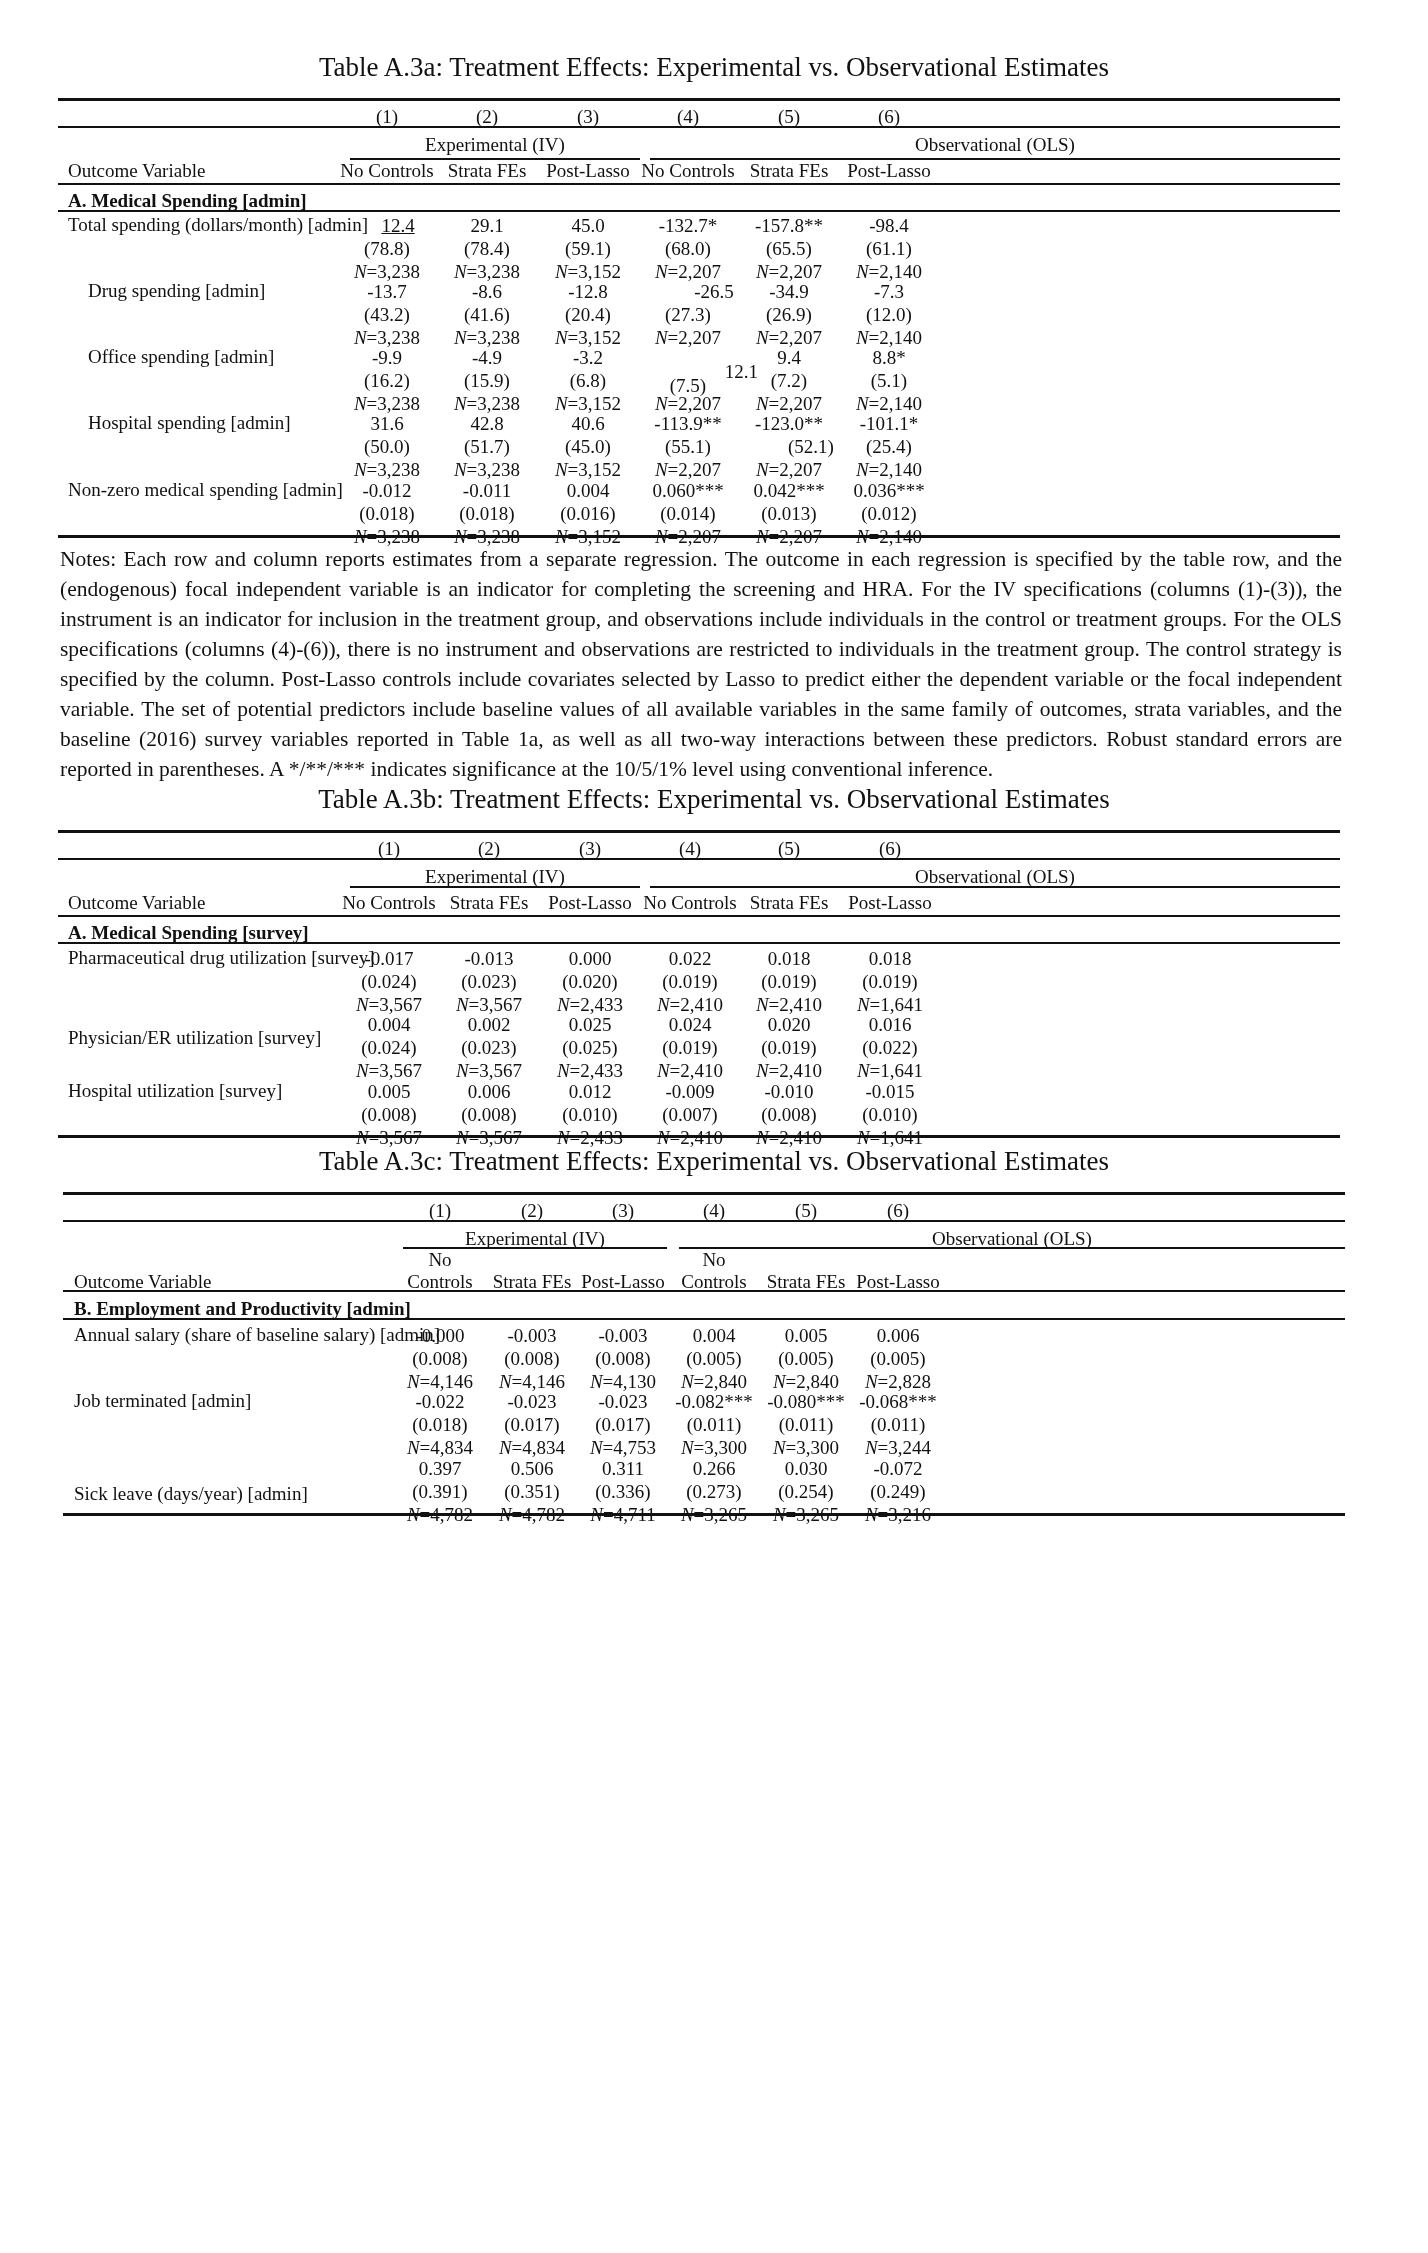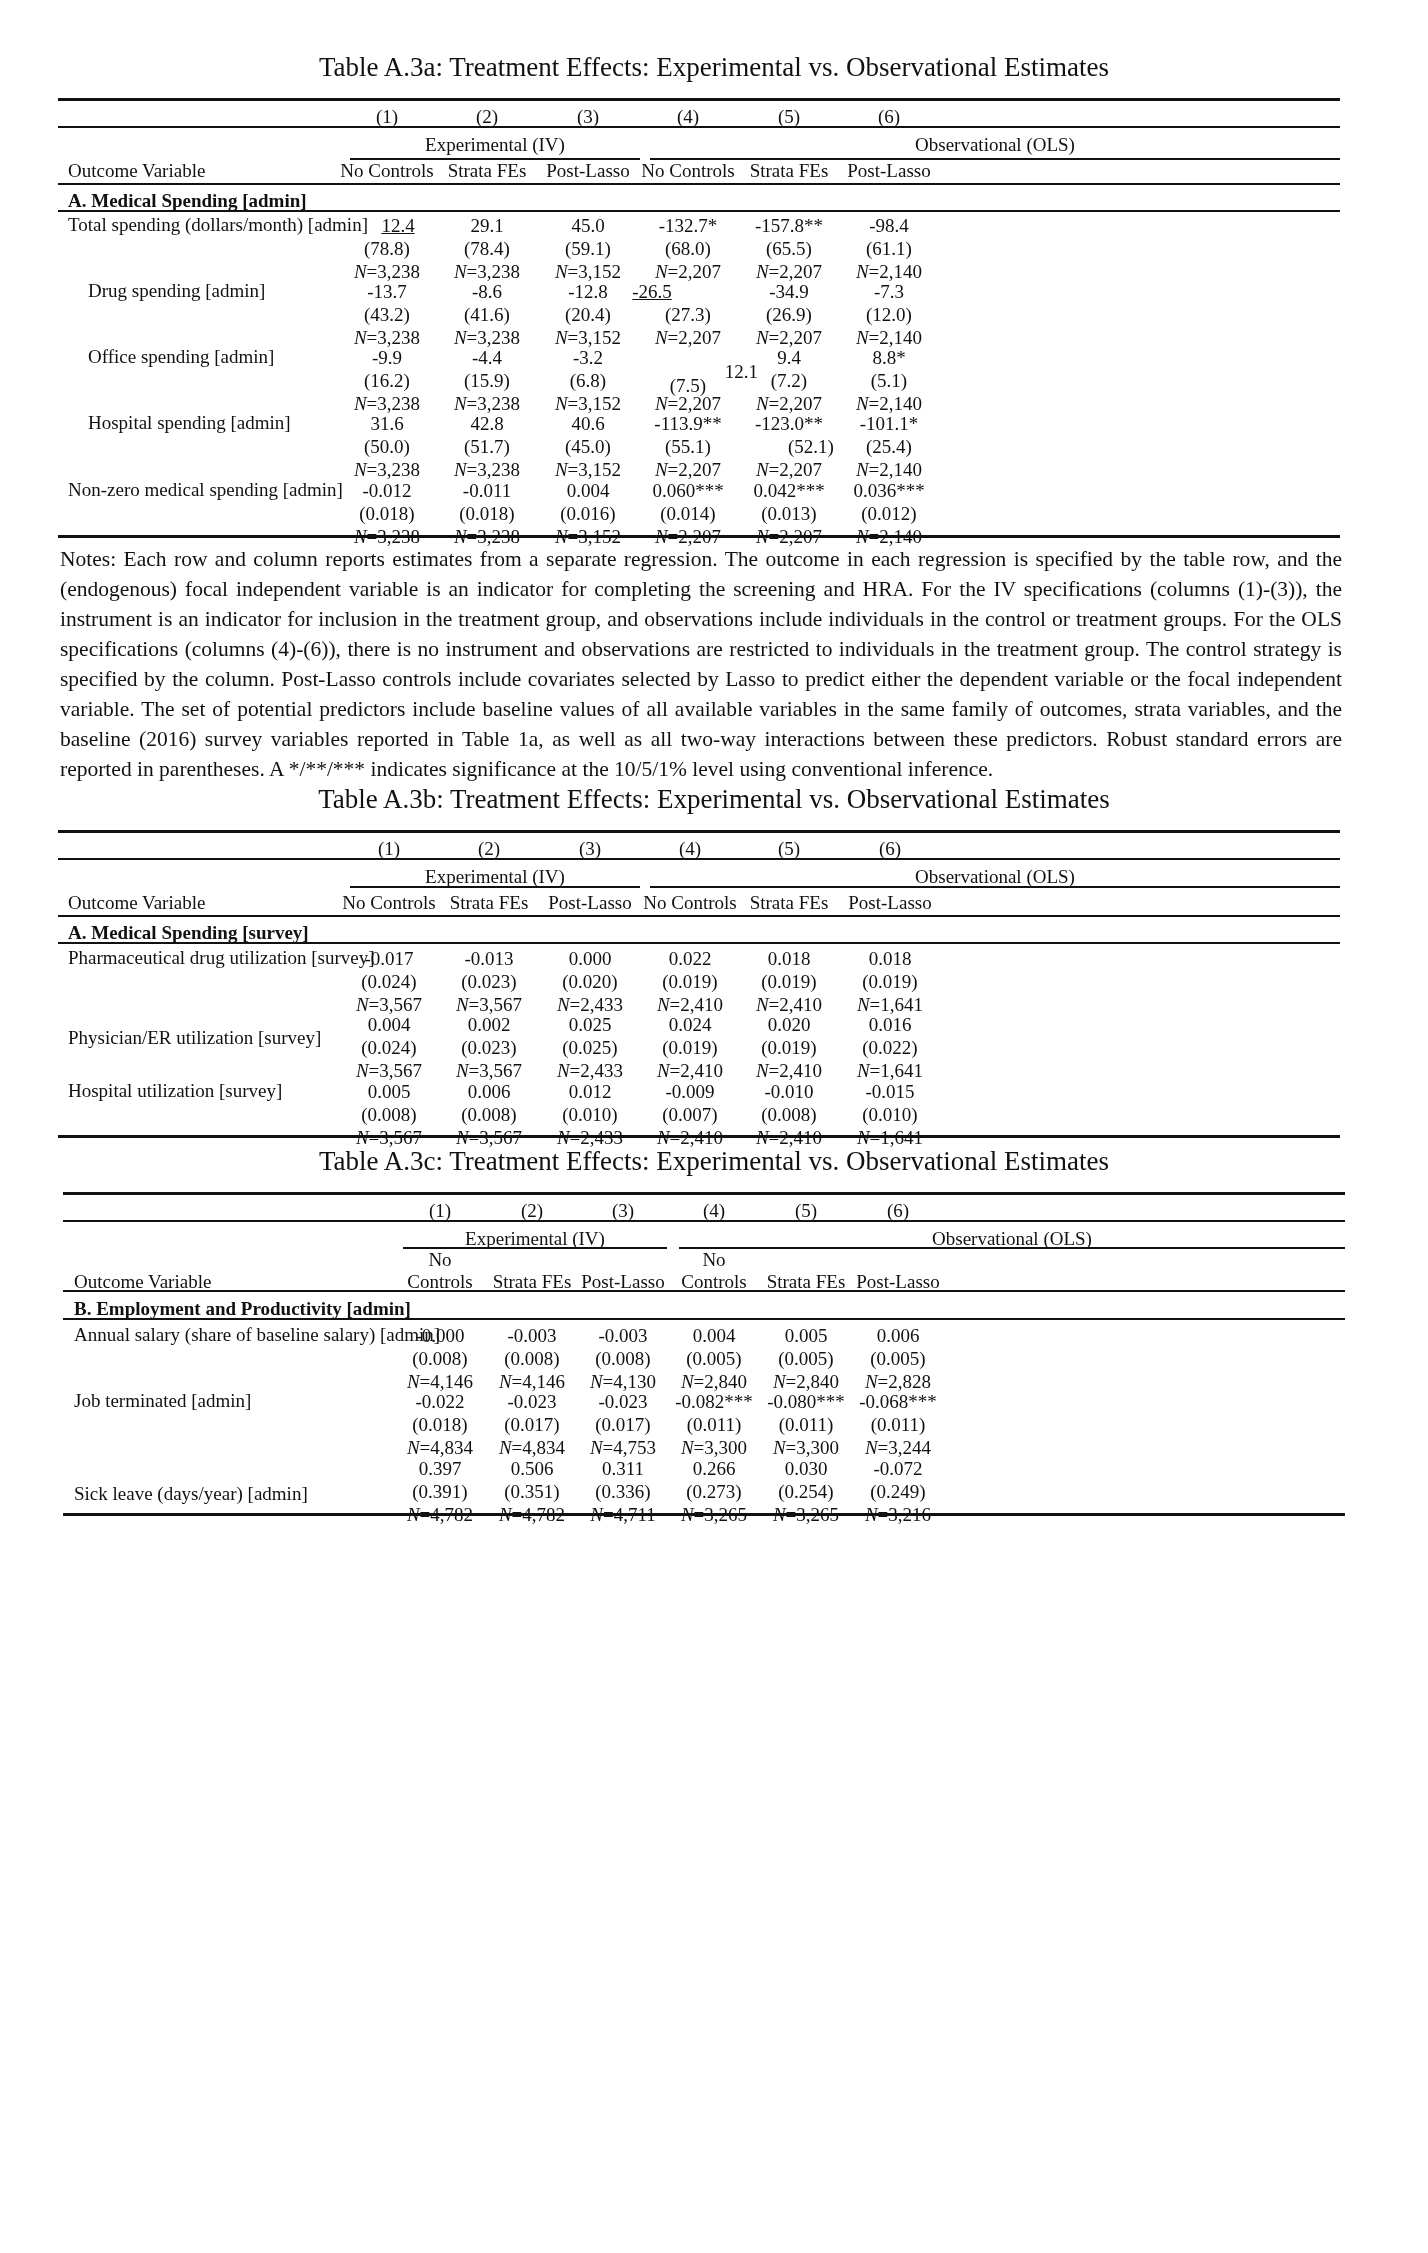--- a/index.html
+++ b/index.html
@@ -65,34 +65,34 @@
     <div class="lbl" style="top: 280px; left: 88px;">Drug spending [admin]</div>
     <div class="cell" style="top: 280px; left: 317px;">-13.7</div>
     <div class="cell" style="top: 303px; left: 317px;">(43.2)</div>
     <div class="cell" style="top: 326px; left: 317px;"><i>N</i><span>=</span><span>3,238</span></div>
     <div class="cell" style="top: 280px; left: 417px;">-8.6</div>
     <div class="cell" style="top: 303px; left: 417px;">(41.6)</div>
     <div class="cell" style="top: 326px; left: 417px;"><i>N</i><span>=</span><span>3,238</span></div>
     <div class="cell" style="top: 280px; left: 518px;">-12.8</div>
     <div class="cell" style="top: 303px; left: 518px;">(20.4)</div>
     <div class="cell" style="top: 326px; left: 518px;"><i>N</i><span>=</span><span>3,152</span></div>
-    <div class="cell" style="top: 280px; left: 582px; text-decoration: underline;">-26.5</div>
+    <div class="cell" style="top: 280px; left: 644px;">-26.5</div>
     <div class="cell" style="top: 303px; left: 618px;">(27.3)</div>
     <div class="cell" style="top: 326px; left: 618px;"><i>N</i><span>=</span><span>2,207</span></div>
     <div class="cell" style="top: 280px; left: 719px;">-34.9</div>
     <div class="cell" style="top: 303px; left: 719px;">(26.9)</div>
     <div class="cell" style="top: 326px; left: 719px;"><i>N</i><span>=</span><span>2,207</span></div>
     <div class="cell" style="top: 280px; left: 819px;">-7.3</div>
     <div class="cell" style="top: 303px; left: 819px;">(12.0)</div>
     <div class="cell" style="top: 326px; left: 819px;"><i>N</i><span>=</span><span>2,140</span></div>
     <div class="lbl" style="top: 346px; left: 88px;">Office spending [admin]</div>
     <div class="cell" style="top: 346px; left: 317px;">-9.9</div>
     <div class="cell" style="top: 369px; left: 317px;">(16.2)</div>
     <div class="cell" style="top: 392px; left: 317px;"><i>N</i><span>=</span><span>3,238</span></div>
-    <div class="cell" style="top: 346px; left: 417px;">-4.4</div>
+    <div class="cell" style="top: 346px; left: 417px;">-4.9</div>
     <div class="cell" style="top: 369px; left: 417px;">(15.9)</div>
     <div class="cell" style="top: 392px; left: 417px;"><i>N</i><span>=</span><span>3,238</span></div>
     <div class="cell" style="top: 346px; left: 518px;">-3.2</div>
     <div class="cell" style="top: 369px; left: 518px;">(6.8)</div>
     <div class="cell" style="top: 392px; left: 518px;"><i>N</i><span>=</span><span>3,152</span></div>
     <div class="cell" style="top: 360px; left: 618px; text-align: right;">12.1</div>
     <div class="cell" style="top: 374px; left: 618px;">(7.5)</div>
     <div class="cell" style="top: 392px; left: 618px;"><i>N</i><span>=</span><span>2,207</span></div>
     <div class="cell" style="top: 346px; left: 719px;">9.4</div>
     <div class="cell" style="top: 369px; left: 719px;">(7.2)</div>

